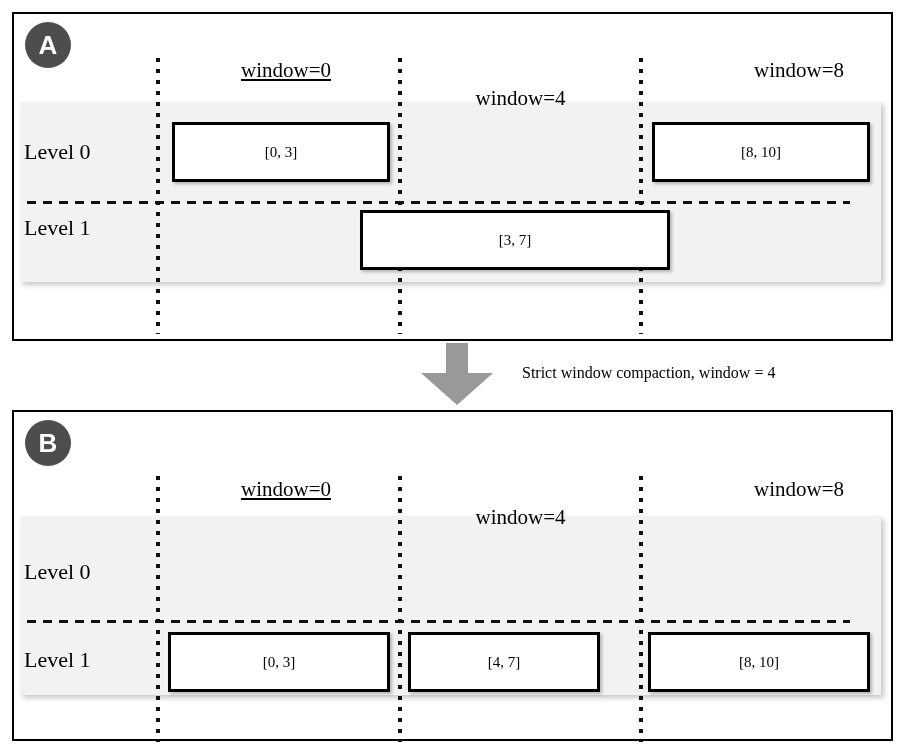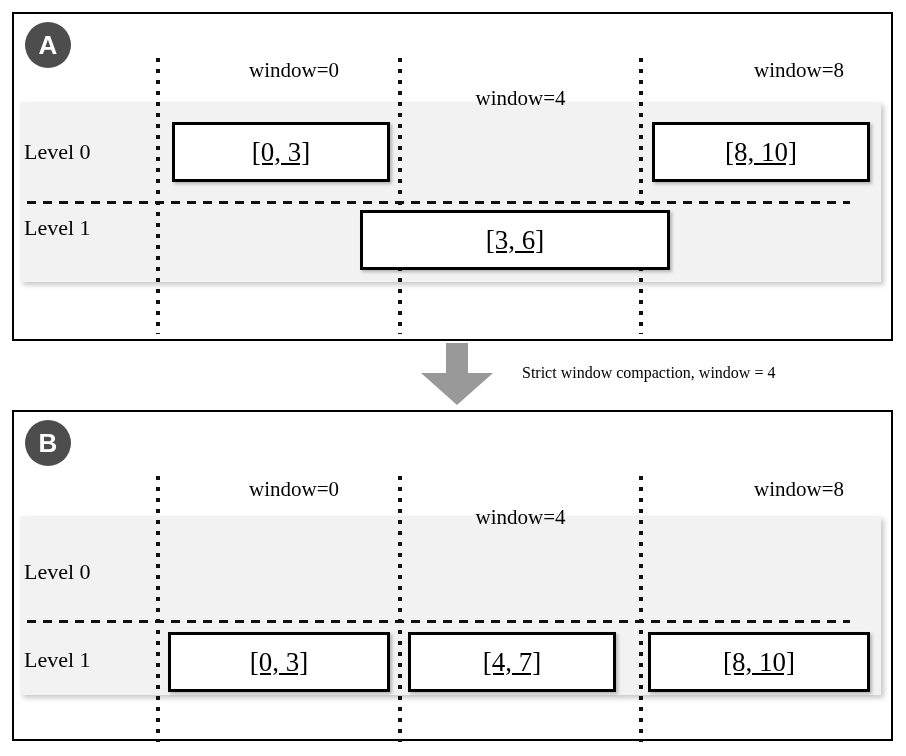--- a/index.html
+++ b/index.html
@@ -36,44 +36,44 @@
     background-image:repeating-linear-gradient(to bottom,var(--line-color) 0 4px,transparent 4px 11px);
   }
   #panelA .vline{top:44px; height:276px;}
   #panelB .vline{top:64px; height:266px;}
   .vl1{left:142px;} .vl2{left:384px;} .vl3{left:625px;}
   .win-header{
     position:absolute; height:26px; font-size:21px; text-align:center; line-height:26px;
   }
   #panelA .win-header{top:43px;}
   #panelB .win-header{top:64px;}
-  .wh1{left:160px; width:240px;} .wh2{left:386px; width:241px;margin-top:28px;} .wh3{left:663px; width:244px;}
+  .wh1{left:152px; width:240px;text-decoration:underline;} .wh2{left:386px; width:241px;margin-top:28px;} .wh3{left:663px; width:244px;}
   .dashed{
     position:absolute; left:13px; width:823px; height:3px;
     background-image:repeating-linear-gradient(to right,var(--line-color) 0 9px,transparent 9px 16px);
   }
   #panelA .dashed{top:187px;}
   #panelB .dashed{top:208px;}
   .level-label{
     position:absolute; left:10px; width:120px; height:28px;
     font-size:22px; line-height:28px;
   }
   #panelA .lv0{top:124px;} #panelA .lv1{top:200px;}
   #panelB .lv0{top:146px;} #panelB .lv1{top:234px;}
   .sstable{
     position:absolute; height:60px; box-sizing:border-box;
     background:var(--box-bg); border:3px solid var(--box-border);
     box-shadow:2px 2px 3px rgba(0,0,0,0.25);
-    display:flex; align-items:center; justify-content:center; font-size:27px;text-decoration:underline;
+    display:flex; align-items:center; justify-content:center; font-size:15px;
   }
   #panelA .boxA1{left:158px; top:108px; width:218px;}
   #panelA .boxA2{left:638px; top:108px; width:218px;}
   #panelA .boxA3{left:346px; top:196px; width:310px;}
   #panelB .boxB1{left:154px; top:220px; width:222px;}
-  #panelB .boxB2{left:394px; top:220px; width:208px;}
+  #panelB .boxB2{left:394px; top:220px; width:192px;}
   #panelB .boxB3{left:634px; top:220px; width:222px;}
   .transition{position:absolute; left:0; top:341px; width:906px; height:66px;}
   .arrow{position:absolute; left:421px; top:2px; width:72px; height:62px;}
   .arrow .shaft{position:absolute; left:25px; top:0; width:22px; height:30px; background:var(--arrow-color);}
   .arrow .head{
     position:absolute; left:0; top:30px; width:0; height:0;
     border-left:36px solid transparent; border-right:36px solid transparent;
     border-top:32px solid var(--arrow-color);
   }
   .caption{position:absolute; left:522px; top:19px; height:26px; font-size:16px; line-height:26px; white-space:nowrap;}
@@ -90,21 +90,21 @@
     <div class="vline vl2"></div>
     <div class="vline vl3"></div>
     <div class="win-header wh1">window=0</div>
     <div class="win-header wh2">window=4</div>
     <div class="win-header wh3">window=8</div>
     <div class="dashed"></div>
     <div class="level-label lv0">Level 0</div>
     <div class="level-label lv1">Level 1</div>
     <div class="sstable boxA1">[0, 3]</div>
     <div class="sstable boxA2">[8, 10]</div>
-    <div class="sstable boxA3">[3, 6]</div>
+    <div class="sstable boxA3">[3, 7]</div>
   </section>
 
   <div class="transition">
     <div class="arrow">
       <div class="shaft"></div>
       <div class="head"></div>
     </div>
     <div class="caption">Strict window compaction, window = 4</div>
   </div>
 

